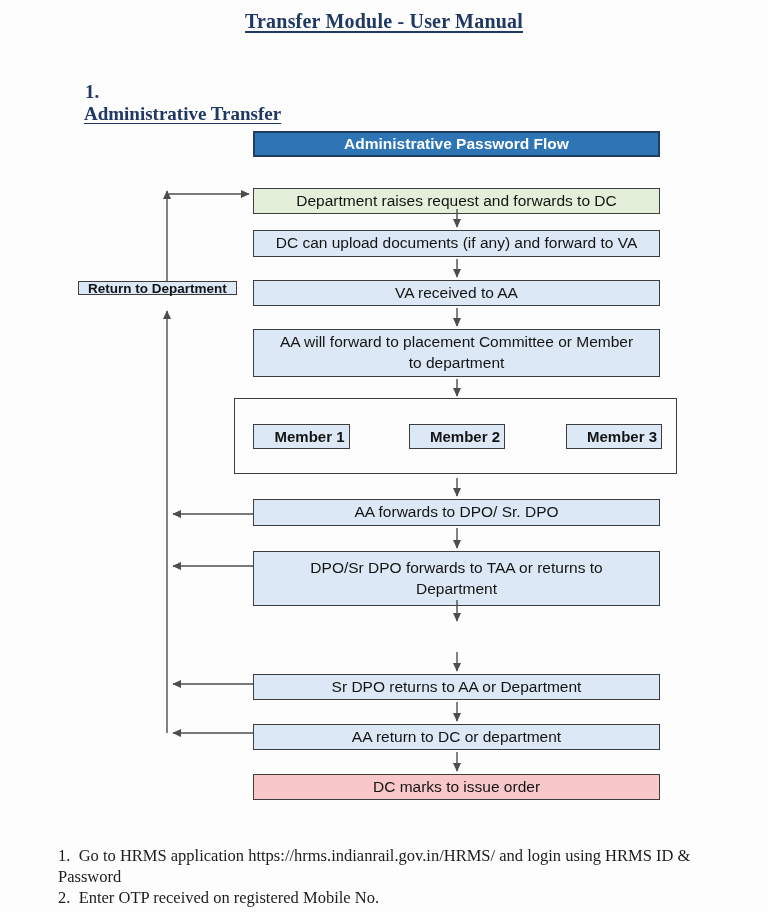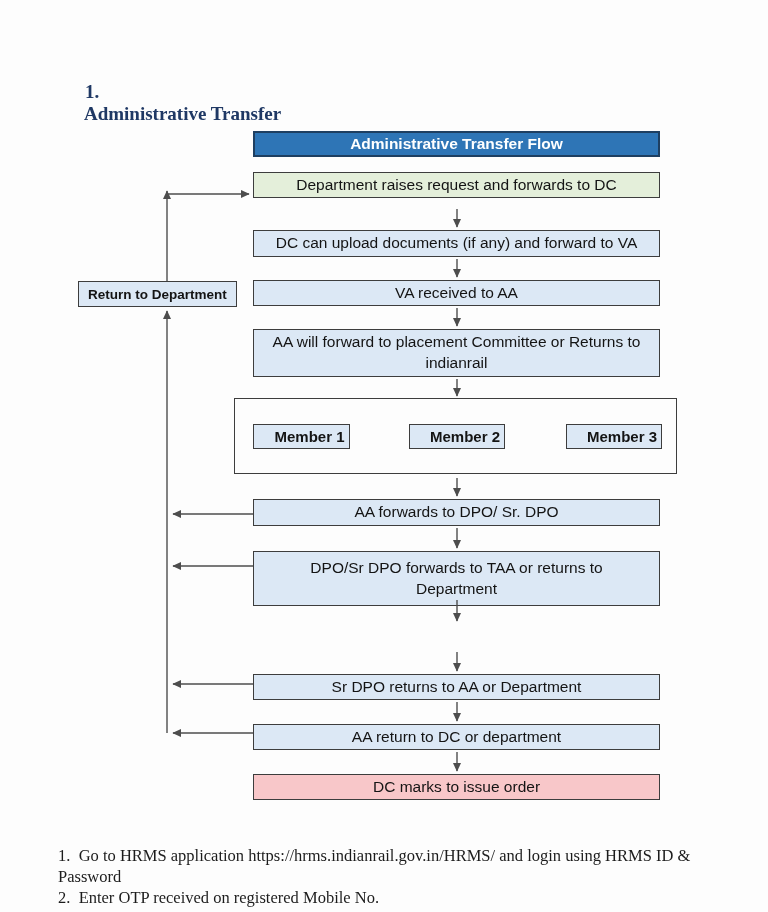--- a/index.html
+++ b/index.html
@@ -27,21 +27,21 @@
   }
   .section-heading{
     position:absolute;left:66px;top:59px;
     font-family:"Liberation Serif",serif;
     font-size:19px;font-weight:bold;
     color:var(--title-color,#1f3864);
     white-space:pre;
   }
   .section-heading .sec-num{margin-right:12px;text-decoration:none;}
   .section-heading .sec-title{
-    text-underline-offset:3px;
+    text-decoration:underline;text-underline-offset:3px;
   }
   
   .fbox{
     position:absolute;box-sizing:border-box;
     left:253px;width:407px;height:26px;
     border:1.4px solid var(--box-border,#3d3d3d);
     display:flex;align-items:center;justify-content:center;
     text-align:center;
     font-size:15.5px;color:var(--box-text,#141414);
     background:var(--blue-bg,#dce8f5);
@@ -54,21 +54,21 @@
     position:absolute;box-sizing:border-box;
     left:253px;top:131px;width:407px;height:26px;
     background:var(--header-bg,#2e75b6);
     border:2px solid var(--header-border,#1e3f61);
     display:flex;align-items:center;justify-content:center;
     color:var(--header-text,#ffffff);
     font-size:15.5px;font-weight:bold;
   }
   .return-box{
     position:absolute;box-sizing:border-box;
-    left:78px;top:281px;width:159px;height:26px;
+    left:78px;top:281px;width:159px;height:14px;
     background:var(--blue-bg,#dce8f5);
     border:1.4px solid var(--box-border,#3d3d3d);
     display:flex;align-items:center;justify-content:center;
     font-size:13.5px;font-weight:600;color:var(--box-text,#141414);
   }
   .committee{
     position:absolute;box-sizing:border-box;
     left:234px;top:398px;width:443px;height:76px;
     border:1.5px solid var(--box-border,#3d3d3d);
     background:transparent;
@@ -95,33 +95,34 @@
     font-size:16.5px;color:var(--footer-text,#1c1c1c);
     line-height:21px;
   }
   .footer div{white-space:pre-wrap;}
 </style>
 </head>
 <body>
 
 <div id="page">
 
+  <div class="doc-title">Transfer Module - User Manual</div>
 
   <div class="section-heading">
     <span class="sec-num">1.</span>
     <span class="sec-title">Administrative Transfer</span>
   </div>
 
-  <div class="flow-header">Administrative Transfer Flow</div>
+  <div class="flow-header">Administrative Password Flow</div>
 
-  <div class="fbox green" style="top:172px;">Department raises request and forwards to DC</div>
+  <div class="fbox green" style="top:188px;">Department raises request and forwards to DC</div>
   <div class="fbox" style="top:230px;height:27px;">DC can upload documents (if any) and forward to VA</div>
   <div class="fbox" style="top:280px;">VA received to AA</div>
   <div class="fbox tall" style="top:329px;">
-    <span class="wrap-wide">AA will forward to placement Committee or Returns to indianrail</span>
+    <span class="wrap-wide">AA will forward to placement Committee or Member to department</span>
   </div>
 
   <div class="committee"></div>
   <div class="member m1">Member 1</div>
   <div class="member m2">Member 2</div>
   <div class="member m3">Member 3</div>
 
   <div class="fbox" style="top:499px;height:27px;">AA forwards to DPO/ Sr. DPO</div>
   <div class="fbox tall" style="top:551px;height:55px;">
     <span class="wrap-narrow">DPO/Sr DPO forwards to TAA or returns to Department</span>

